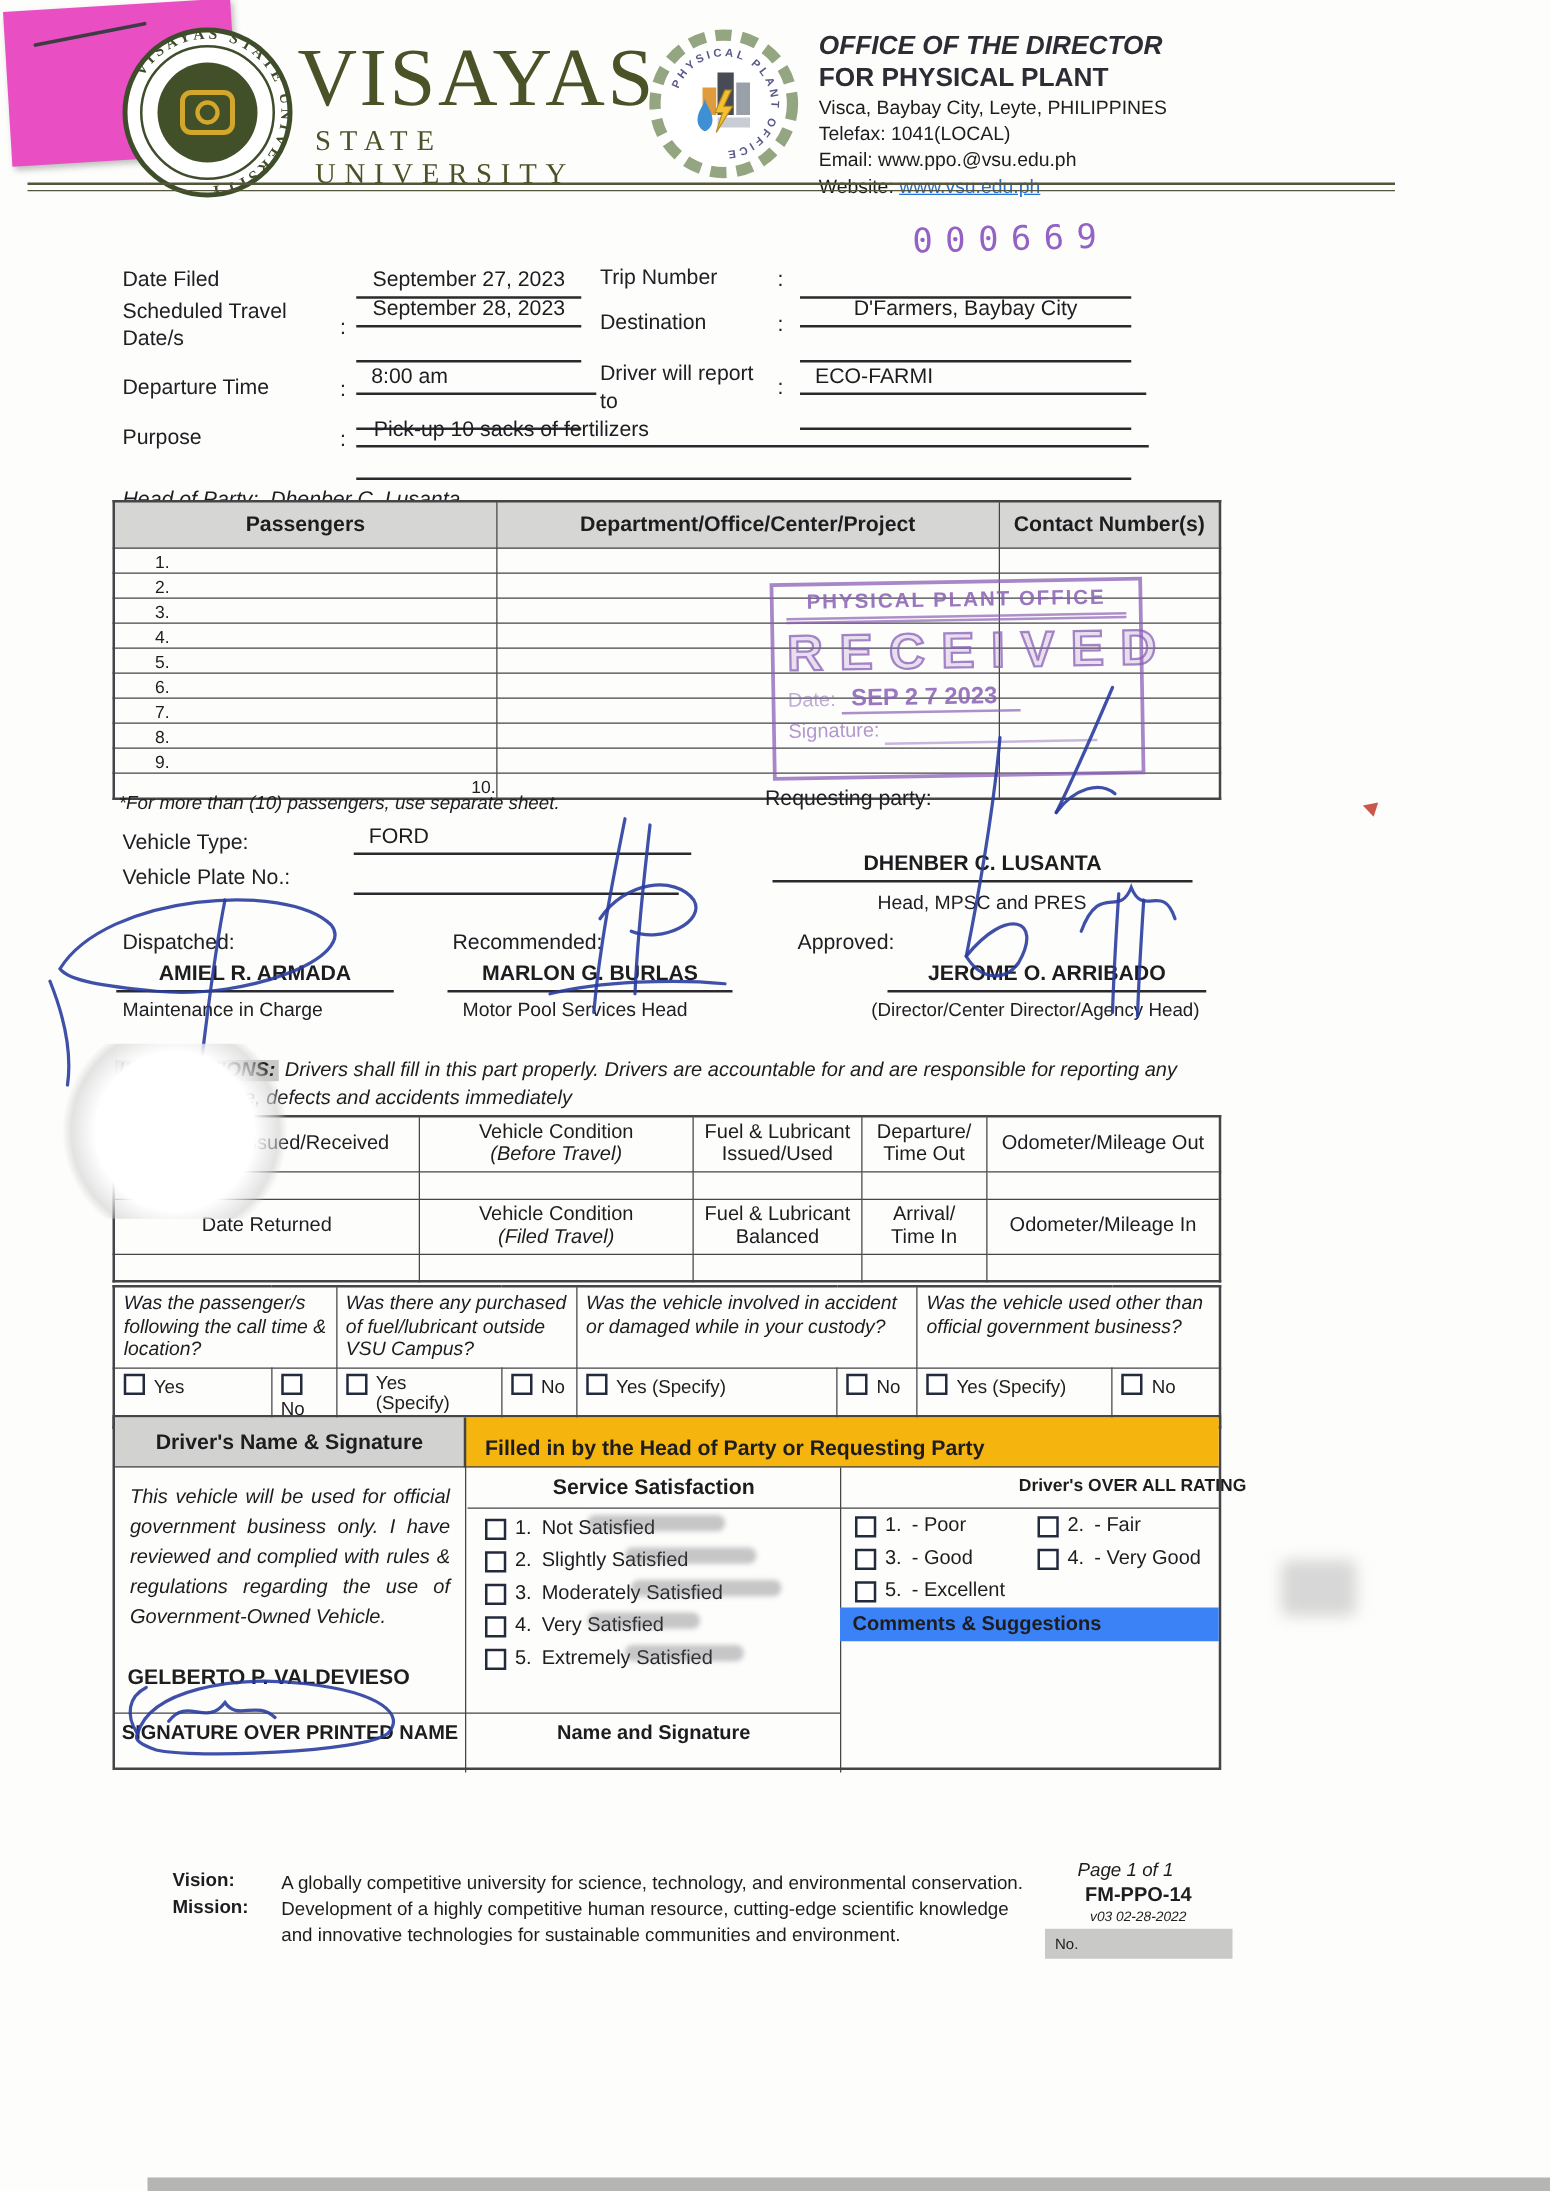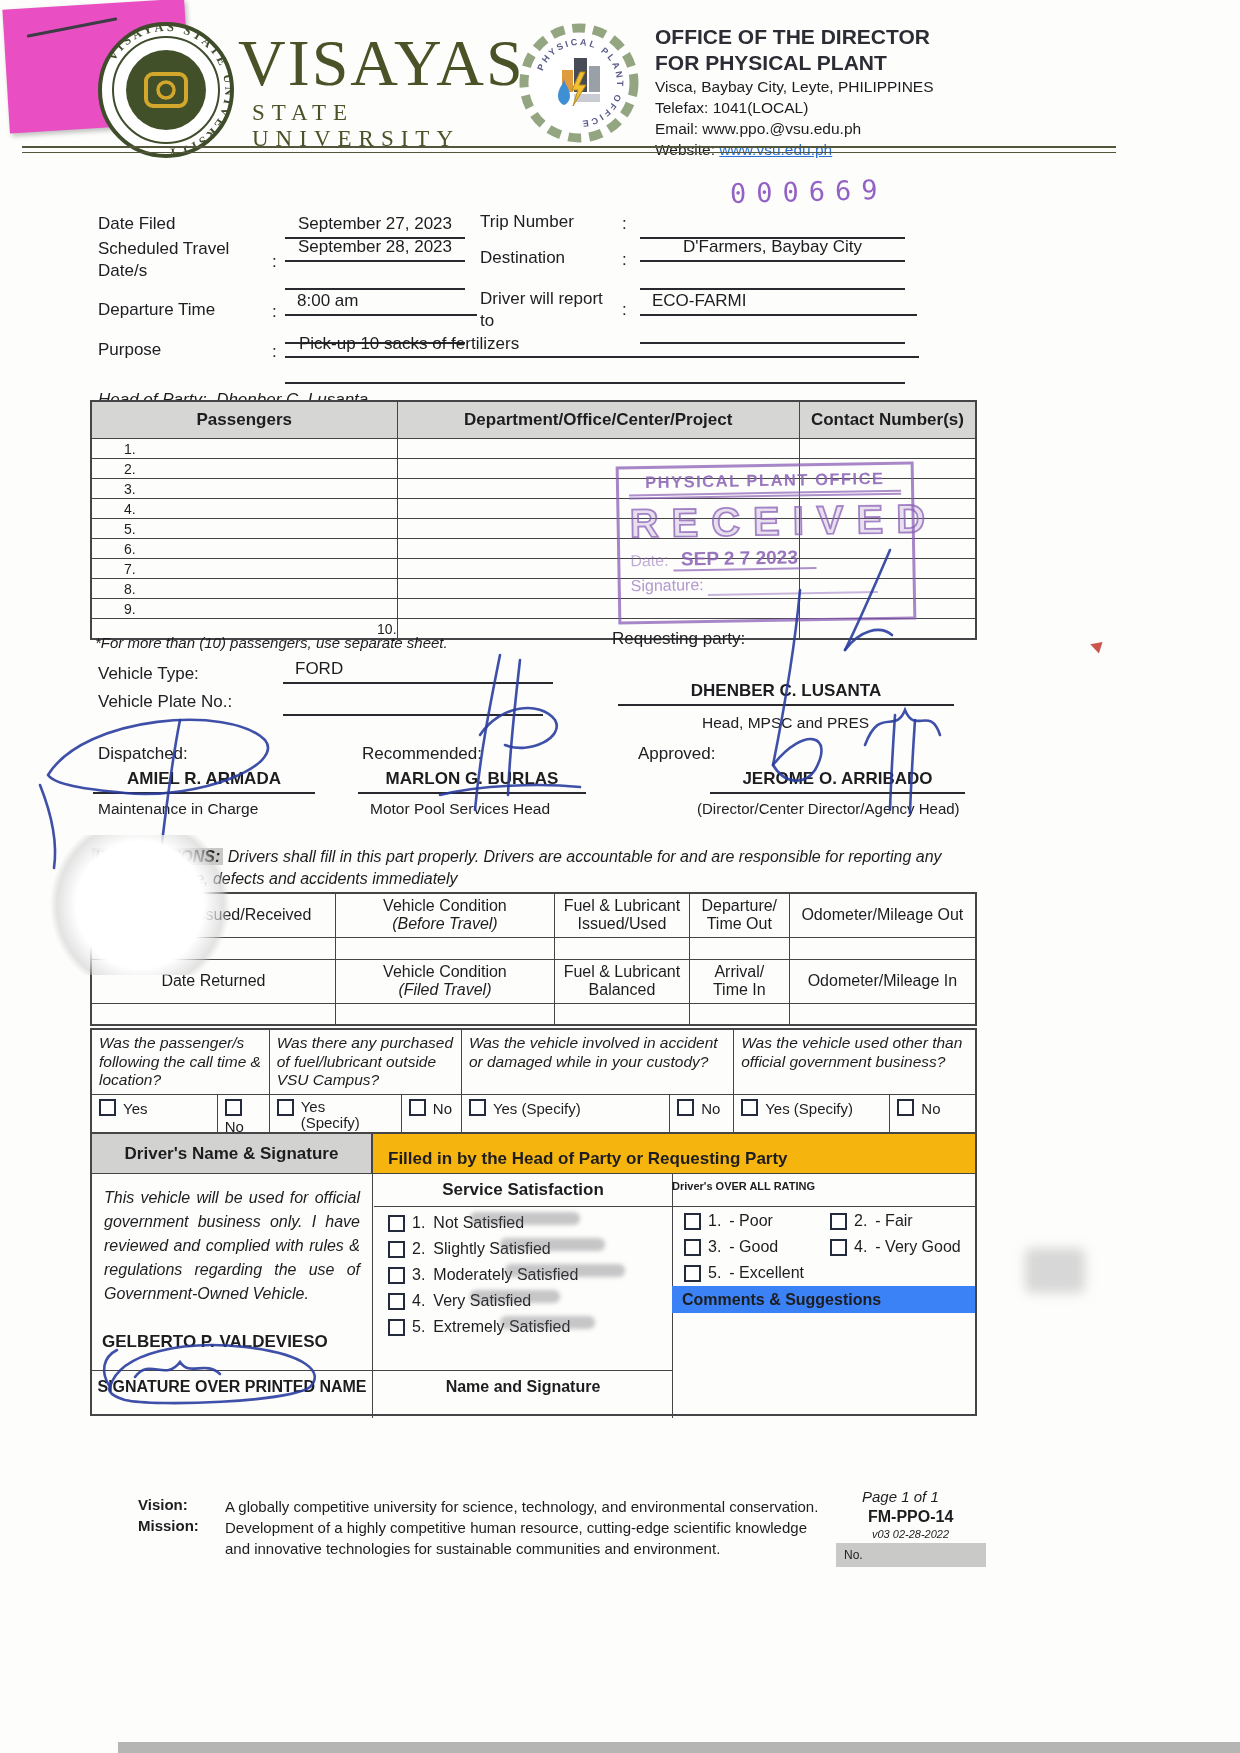--- a/index.html
+++ b/index.html
@@ -68,21 +68,21 @@
     </text>
     <rect x="56" y="36" width="13" height="34" fill="#474b55"></rect>
     <rect x="71" y="44" width="11" height="26" fill="#9aa0a8"></rect>
     <rect x="44" y="48" width="11" height="22" fill="#e09b3d"></rect>
     <rect x="56" y="72" width="26" height="8" fill="#c9cdd3"></rect>
     <path d="M40,74 C40,66 46,62 46,56 C46,62 52,66 52,74 C52,80 47,83 46,83 C45,83 40,80 40,74 Z" fill="#3f8fd4"></path>
     <polygon points="62,50 54,68 60,68 55,84 68,63 61,63 67,50" fill="#f3c02f" stroke="#b78b1e" stroke-width="1"></polygon>
   </svg>
 
   <div class="abs" style="left:655px;top:24px;width:350px;">
-    <div class="b" style="font-size:21px;line-height:26px;color:#2c2c34;">OFFICE OF THE DIRECTOR</div>
+    <div class="b" style="font-size:21px;line-height:26px;color:#2c2c34;font-style:italic;">OFFICE OF THE DIRECTOR</div>
     <div class="b" style="font-size:21px;line-height:26px;color:#2c2c34;">FOR PHYSICAL PLANT</div>
     <div style="font-size:15.5px;line-height:21px;">Visca, Baybay City, Leyte, PHILIPPINES</div>
     <div style="font-size:15.5px;line-height:21px;">Telefax: 1041(LOCAL)</div>
     <div style="font-size:15.5px;line-height:21px;">Email: www.ppo.@vsu.edu.ph</div>
     <div style="font-size:15.5px;line-height:21px;">
       <span>Website:</span>
       <span style="color:#2a6fd4;text-decoration:underline;">www.vsu.edu.ph</span>
     </div>
   </div>
 
@@ -343,21 +343,21 @@
         <span class="num">4.</span>
         <span>Very Satisfied</span>
       </div>
     <div class="optrow" style="left:296px;top:184px;">
         <span class="cb"></span>
         <span class="num">5.</span>
         <span>Extremely Satisfied</span>
       </div>
 
     <div class="abs" style="left:580px;top:40px;height:244px;border-left:1.5px solid #454548;"></div>
-    <div class="abs b" style="left:580px;top:46px;width:301px;text-align:left;font-size:11px;">Driver's OVER ALL RATING</div>
+    <div class="abs b" style="left:604px;top:46px;width:301px;text-align:right;font-size:14px;">Driver's OVER ALL RATING</div>
     <div class="abs" style="left:580px;top:72px;width:303px;border-top:1.5px solid #454548;"></div>
 
     <div class="optrow" style="left:592px;top:78px;">
         <span class="cb"></span>
         <span class="num">1.</span>
         <span>- Poor</span>
       </div>
     <div class="optrow" style="left:738px;top:78px;">
         <span class="cb"></span>
         <span class="num">2.</span>

